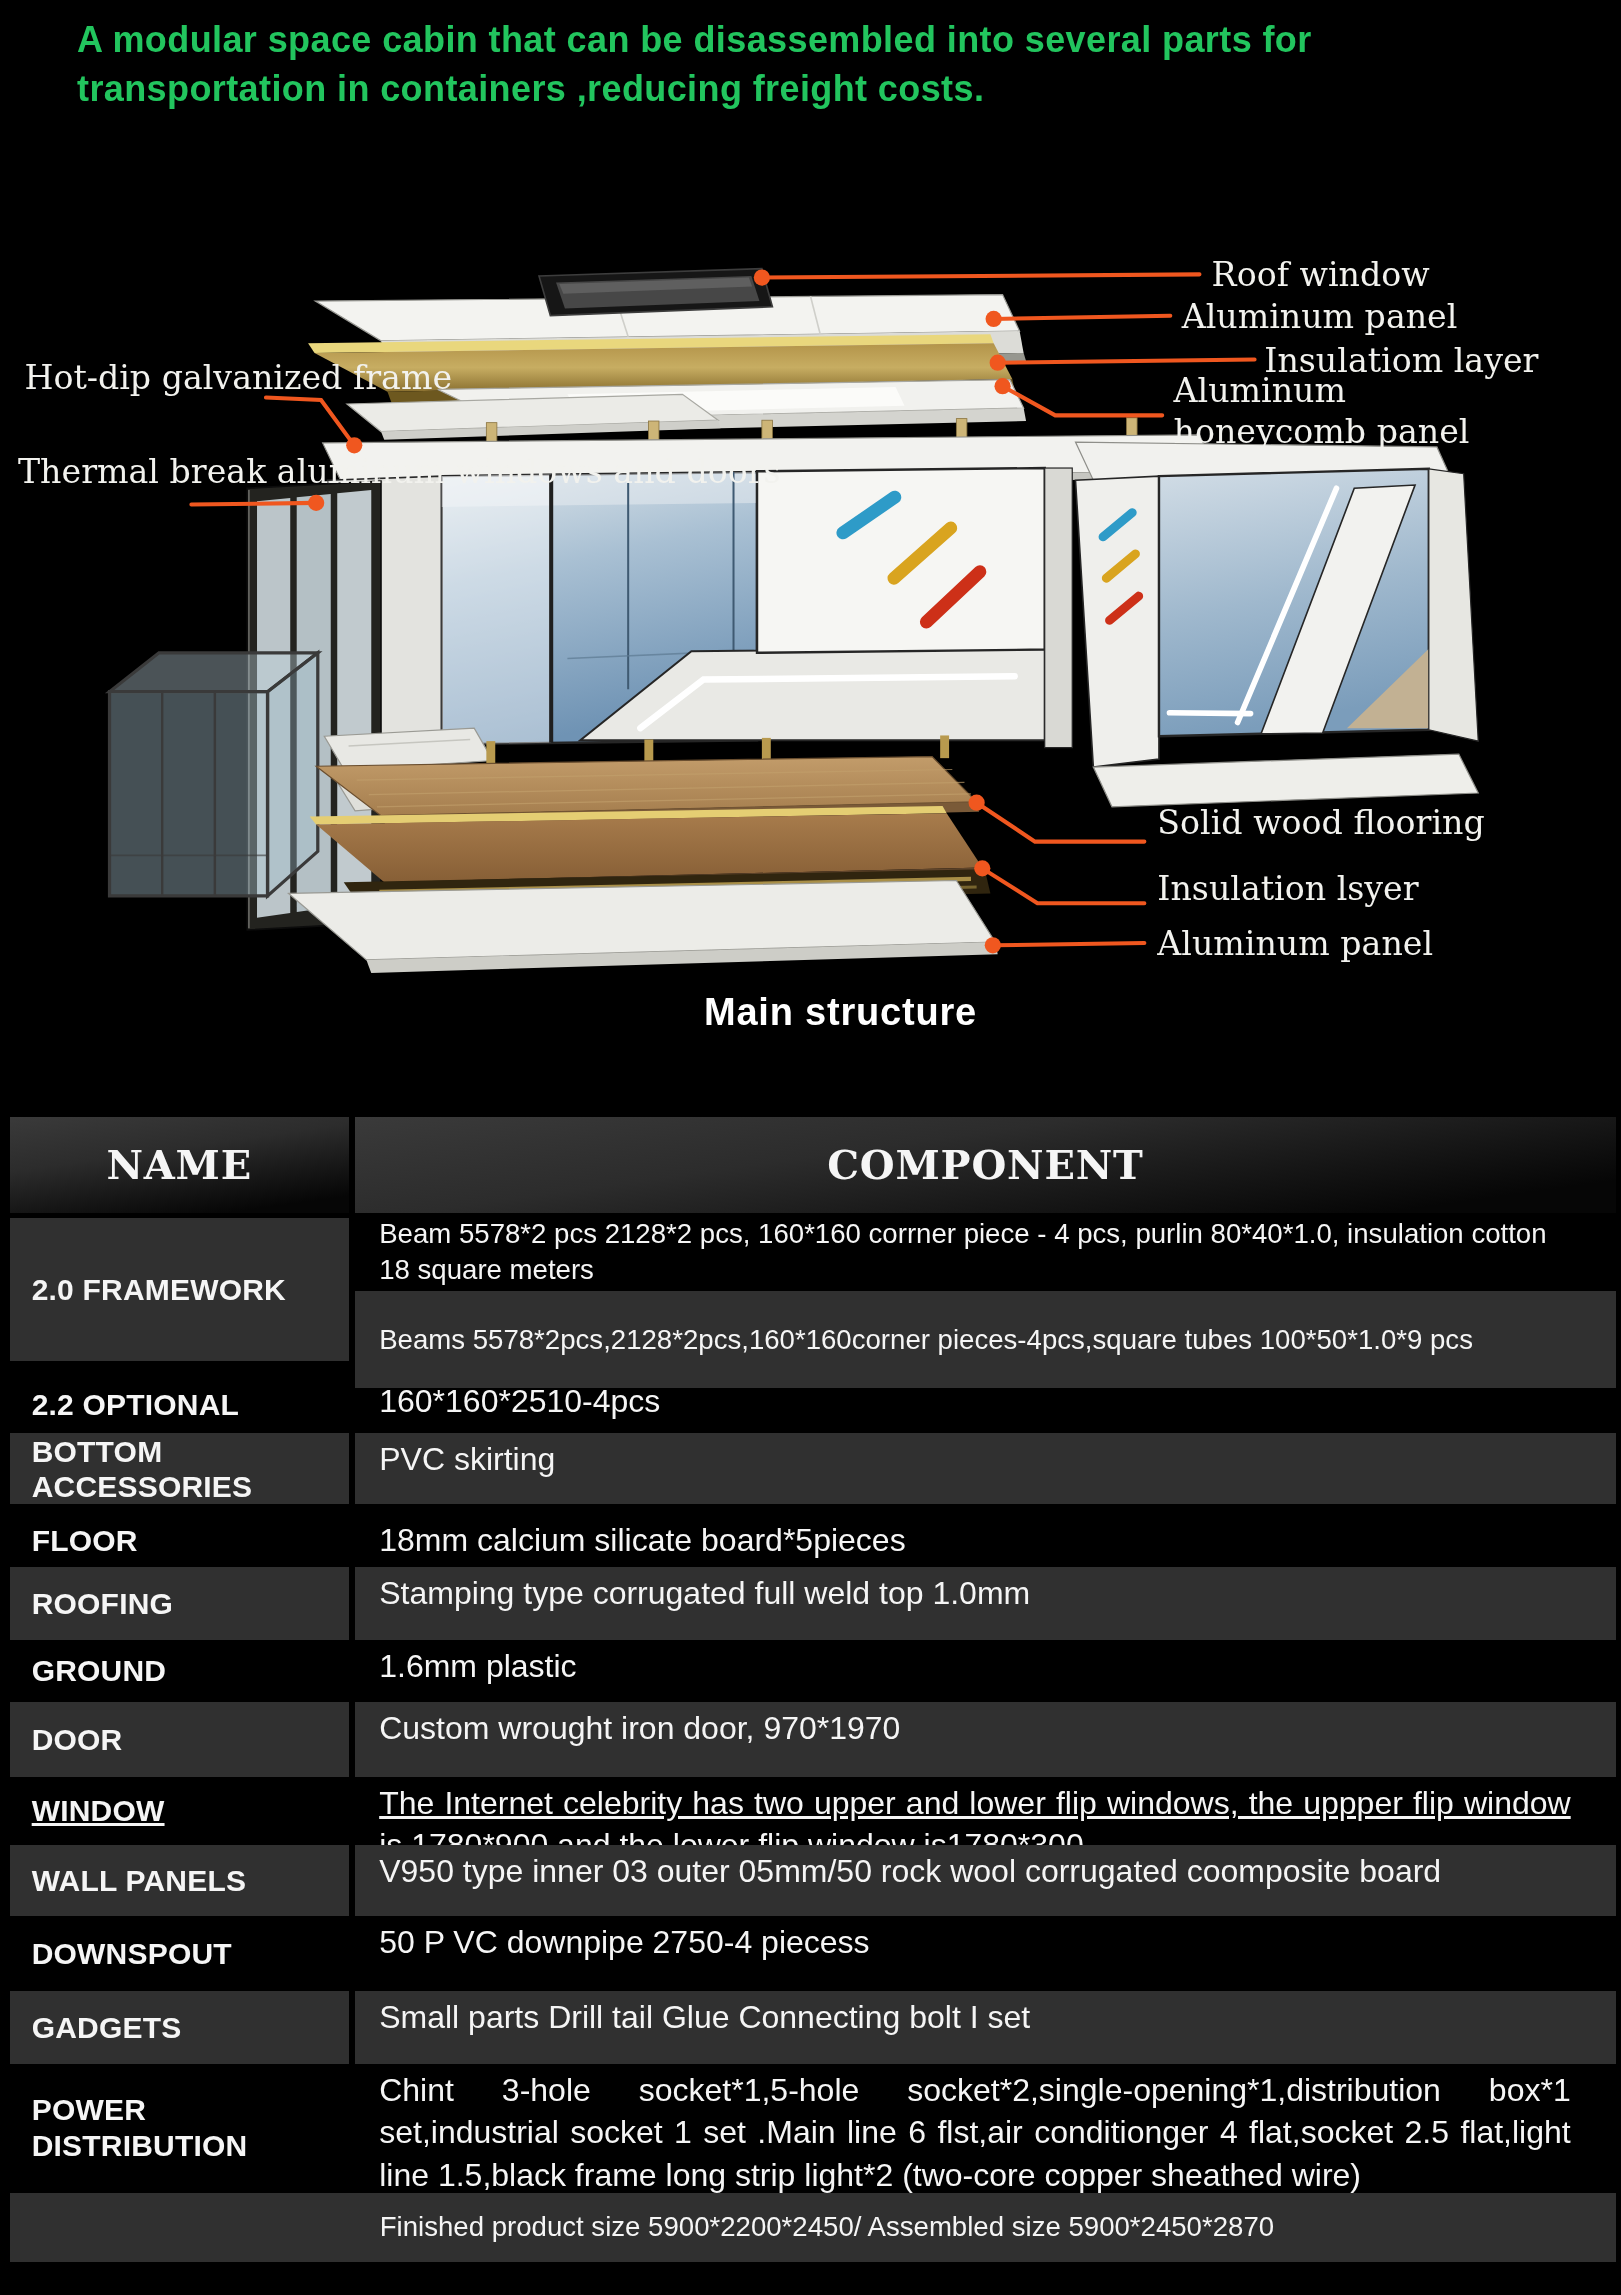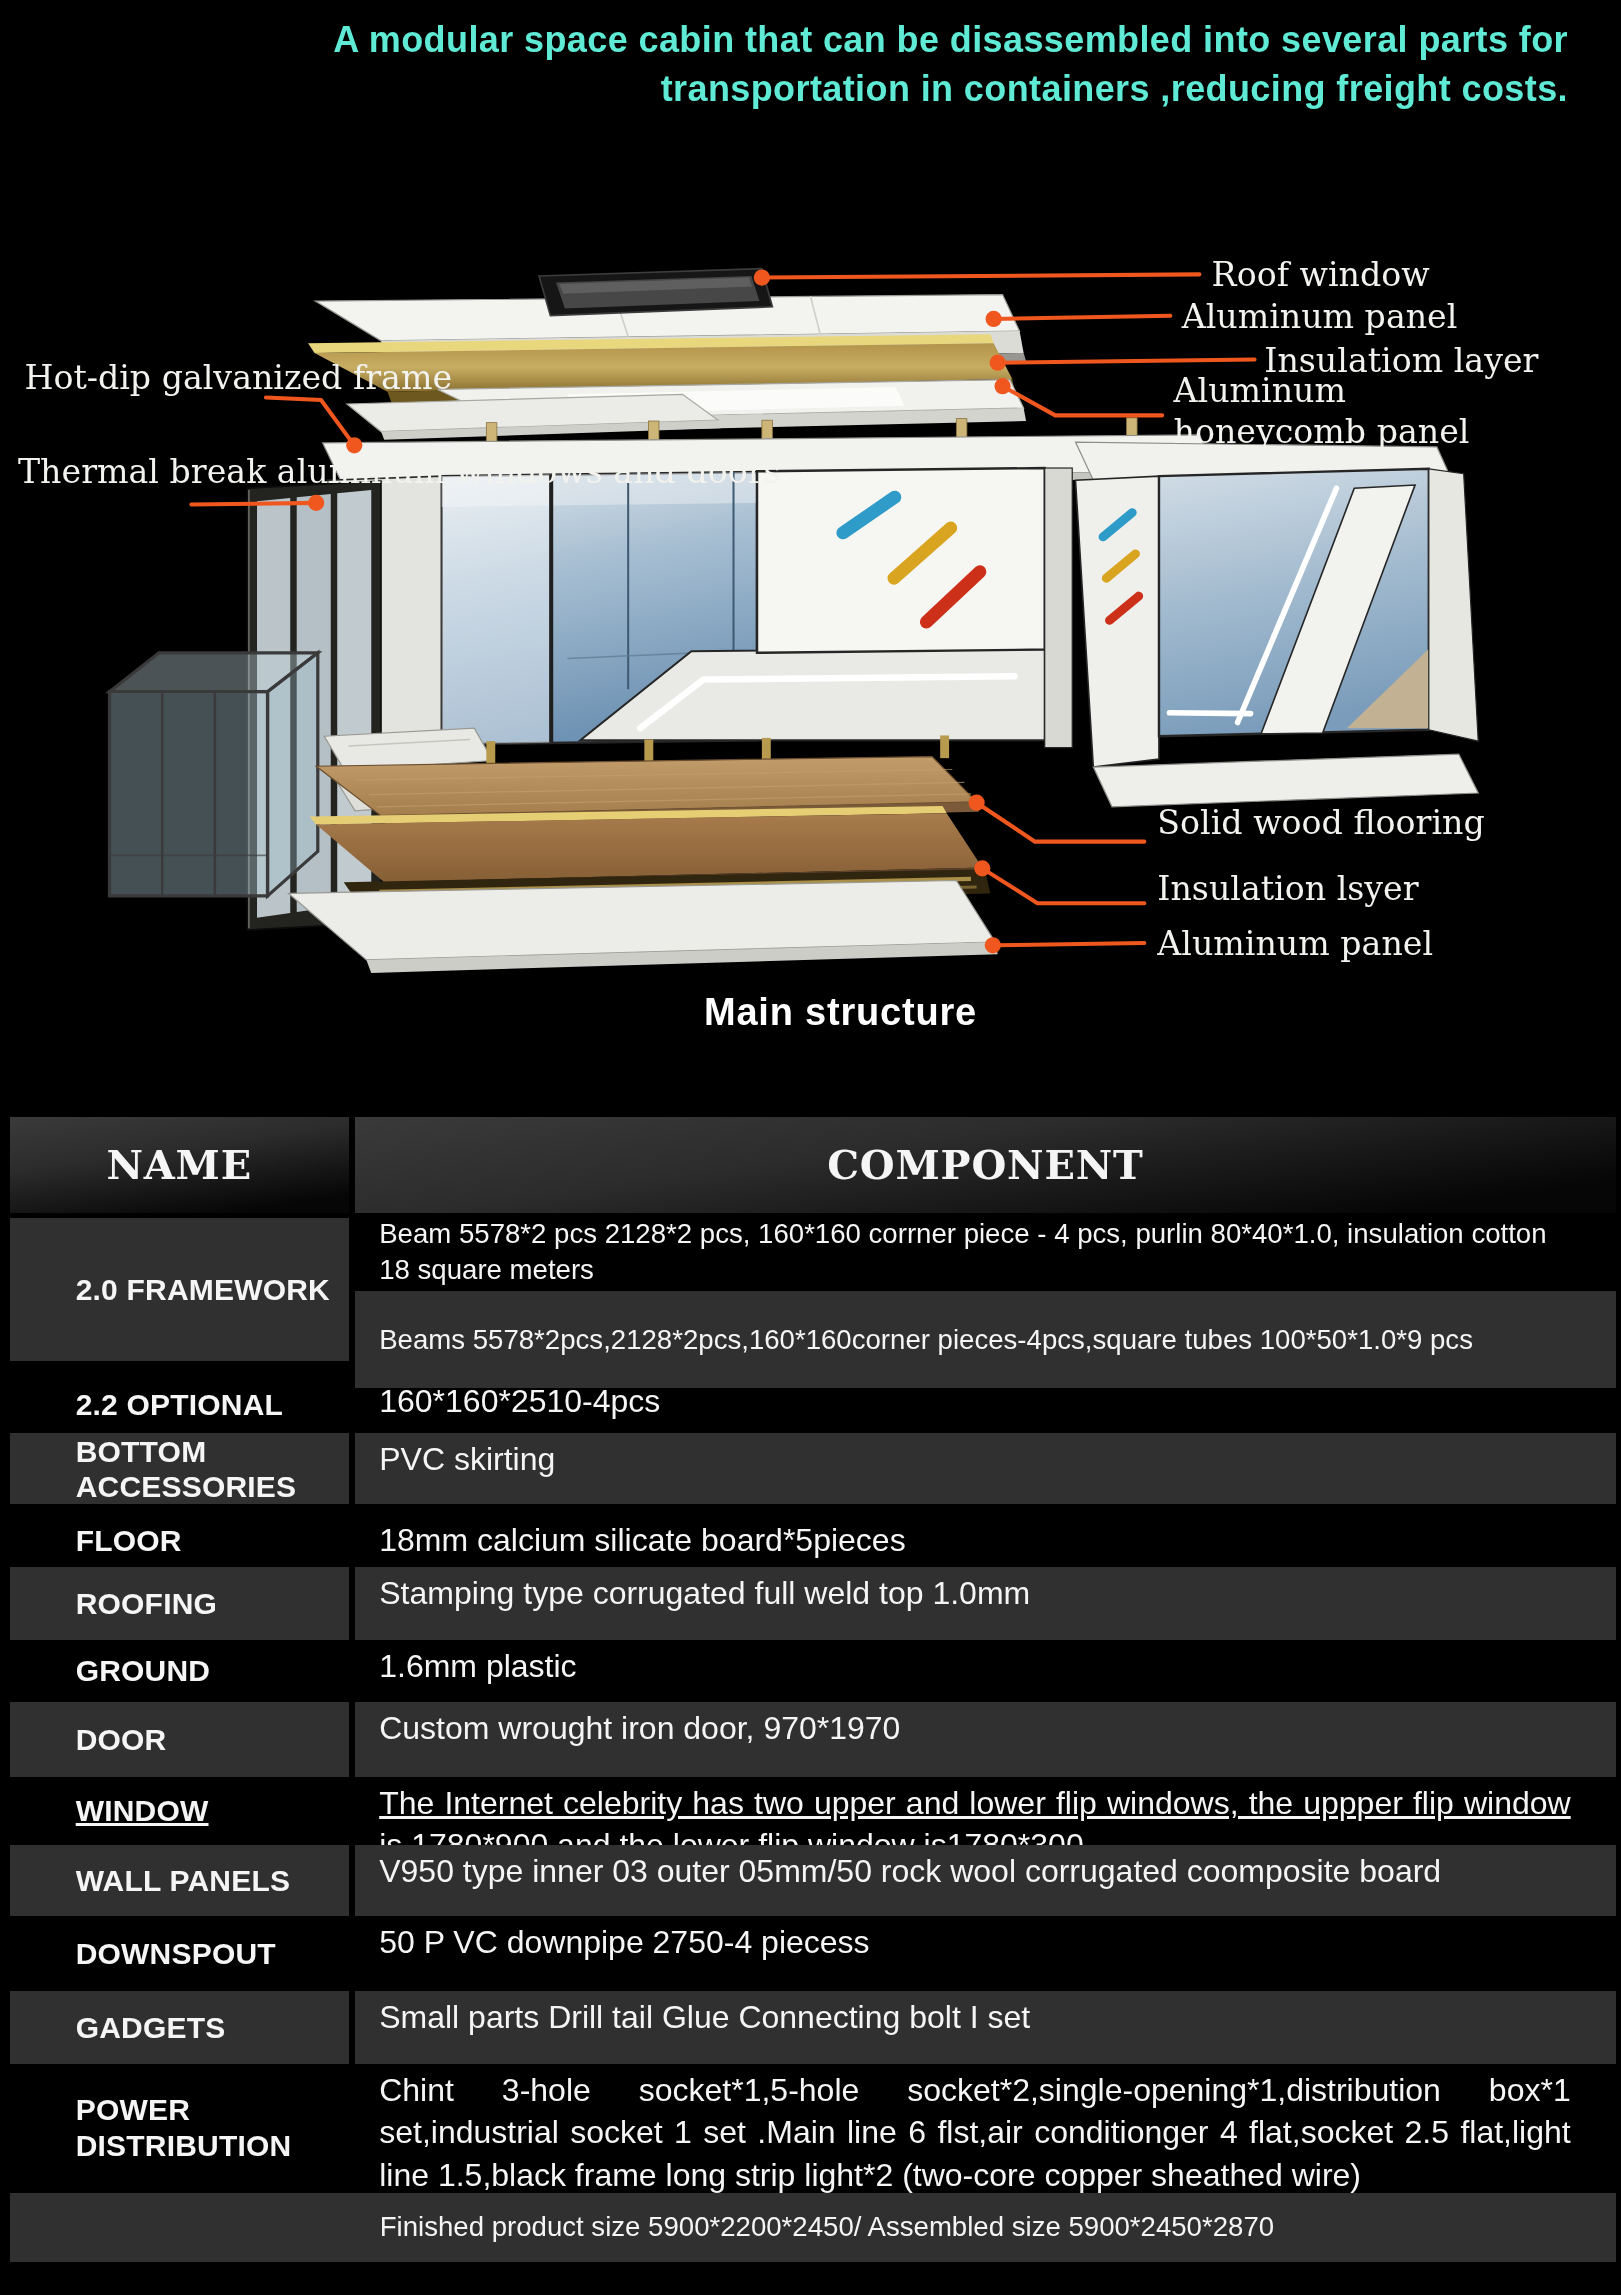--- a/index.html
+++ b/index.html
@@ -1,36 +1,36 @@
 <!DOCTYPE html>
 <html style="font-size:13px"><head>
 <meta charset="utf-8">
 <style>
   html,body{margin:0;padding:0;background:#000;}
   body{width:1621px;height:2295px;position:relative;overflow:hidden;
        font-family:"Liberation Sans",sans-serif;color:#f5f5f5;}
 
   
   .page-title{position:absolute;left:77px;top:14.6px;width:1491px;
-    font-size:36px;font-weight:bold;line-height:1.38;letter-spacing:0.4px;color:#5eead4;text-align:right;}
+    font-size:36px;font-weight:bold;line-height:1.38;letter-spacing:0.4px;color:#22c55e;}
 
   
   .diagram{position:absolute;left:0;top:122px;width:1621px;height:859px;}
   .lbl{font-family:"DejaVu Serif","Liberation Serif",serif;font-size:41px;fill:#f2f2ee;}
   .lead{stroke:#f0571f;stroke-width:5;fill:none;stroke-linecap:round;}
   .dot{fill:#f0571f;}
 
   .caption{position:absolute;left:0;top:991px;width:1621px;text-align:center;
     font-size:38px;font-weight:bold;color:#fff;letter-spacing:0.8px;margin-left:30px;}
 
   
   .tbl{position:absolute;left:9.7px;top:1117px;width:1606px;}
   .trow{display:flex;}
   .ncell{width:339px;margin-right:6.5px;flex-shrink:0;display:flex;align-items:center;
-    padding-left:66px;box-sizing:border-box;font-size:30px;font-weight:bold;
+    padding-left:22px;box-sizing:border-box;font-size:30px;font-weight:bold;
     letter-spacing:0.2px;line-height:1.18;}
   .ccell{flex:1;display:flex;flex-direction:column;
     padding:4.9px 45px 4.9px 24px;box-sizing:border-box;font-size:32px;line-height:1.32;}
   .ccell p{margin:0;text-align:justify;}
   .gray{background:#303030;}
   .thead{height:96px;margin-bottom:4.9px;}
   .thead .ncell,.thead .ccell{background:linear-gradient(172deg,#3a3a3a 0%,#2c2c2c 38%,#060606 88%);
     font-family:"DejaVu Serif","Liberation Serif",serif;font-weight:bold;font-size:40px;
     justify-content:center;align-items:center;padding:12px;letter-spacing:0.8px;}
   .r-frame{height:143px;margin-bottom:14.6px;}

